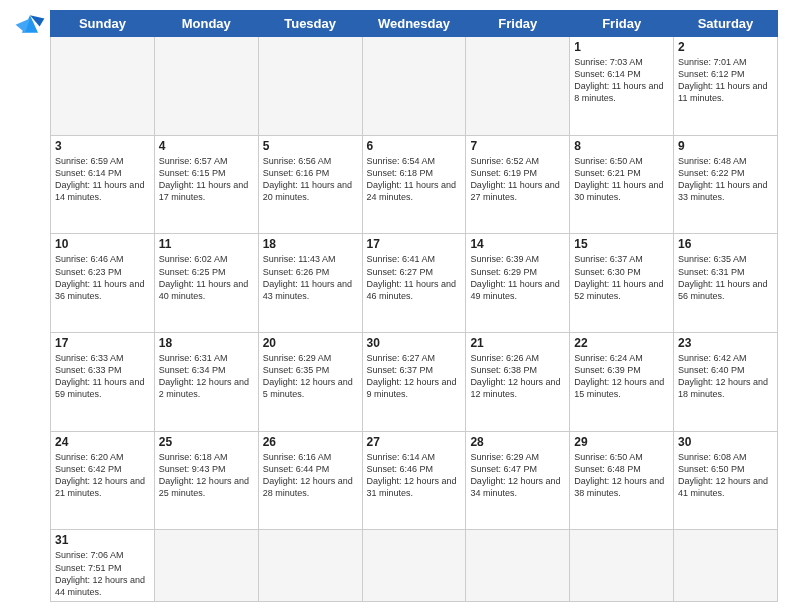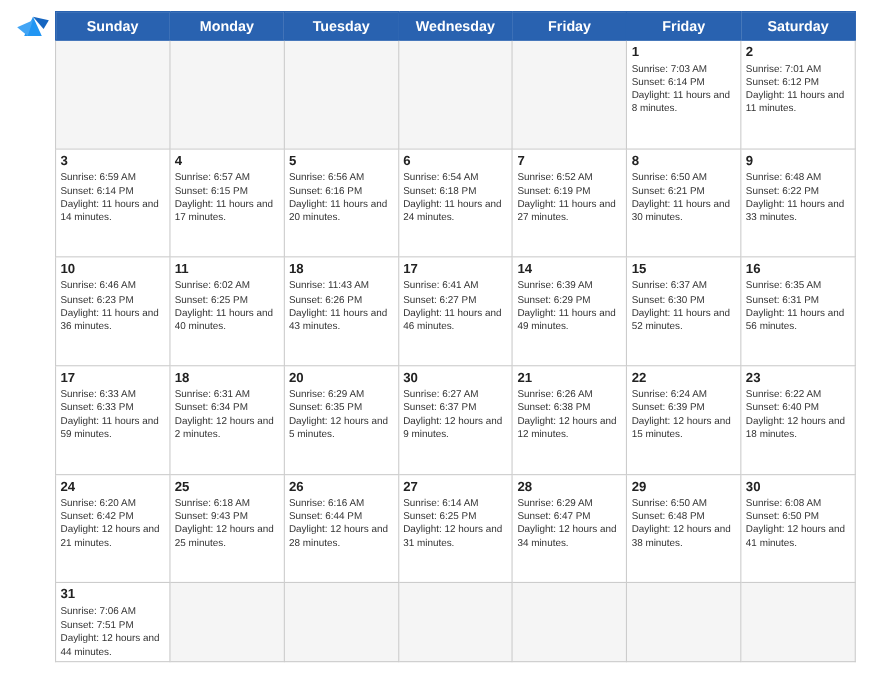--- a/index.html
+++ b/index.html
@@ -293,21 +293,21 @@
           </td>
           <td>
             <span class="day-num">22</span>
             <div class="day-info">Sunrise: 6:24 AM
 Sunset: 6:39 PM
 Daylight: 12 hours
 and 15 minutes.</div>
           </td>
           <td>
             <span class="day-num">23</span>
-            <div class="day-info">Sunrise: 6:22 AM
+            <div class="day-info">Sunrise: 6:42 AM
 Sunset: 6:40 PM
 Daylight: 12 hours
 and 18 minutes.</div>
           </td>
         </tr>
         <tr>
           <td>
             <span class="day-num">24</span>
             <div class="day-info">Sunrise: 6:20 AM
 Sunset: 6:42 PM
@@ -324,21 +324,21 @@
           <td>
             <span class="day-num">26</span>
             <div class="day-info">Sunrise: 6:16 AM
 Sunset: 6:44 PM
 Daylight: 12 hours
 and 28 minutes.</div>
           </td>
           <td>
             <span class="day-num">27</span>
             <div class="day-info">Sunrise: 6:14 AM
-Sunset: 6:25 PM
+Sunset: 6:46 PM
 Daylight: 12 hours
 and 31 minutes.</div>
           </td>
           <td>
             <span class="day-num">28</span>
             <div class="day-info">Sunrise: 6:29 AM
 Sunset: 6:47 PM
 Daylight: 12 hours
 and 34 minutes.</div>
           </td>

